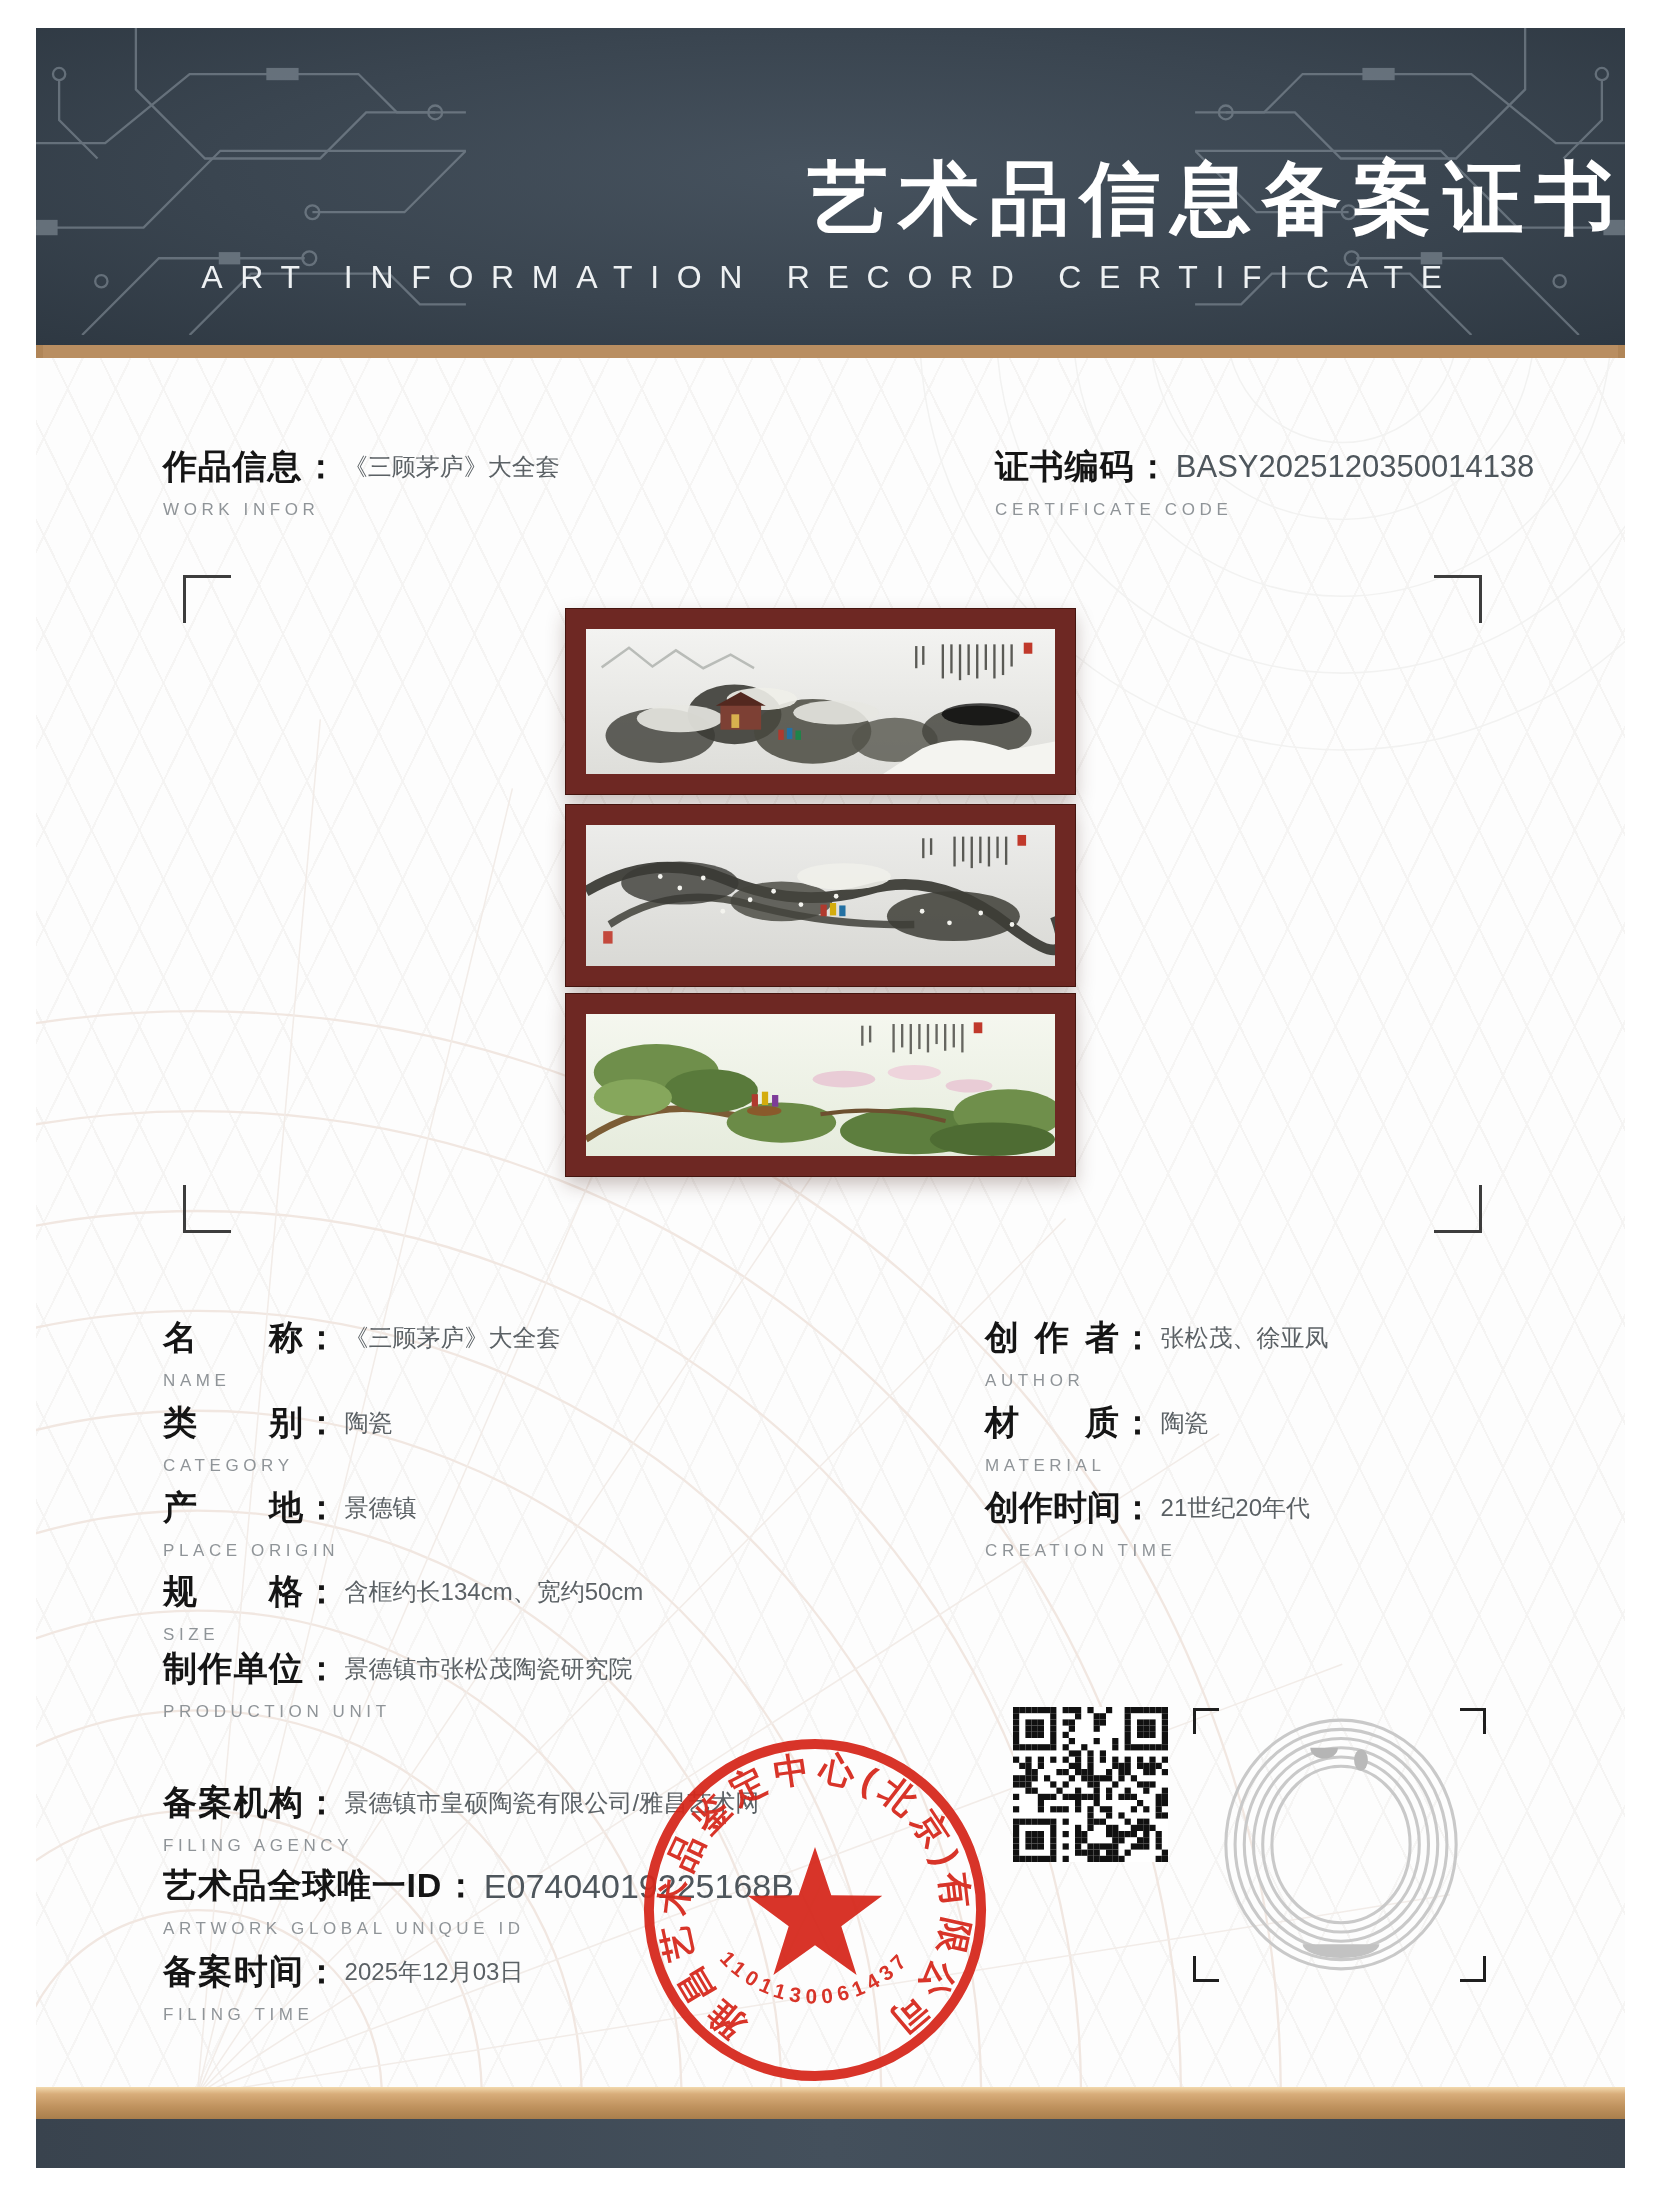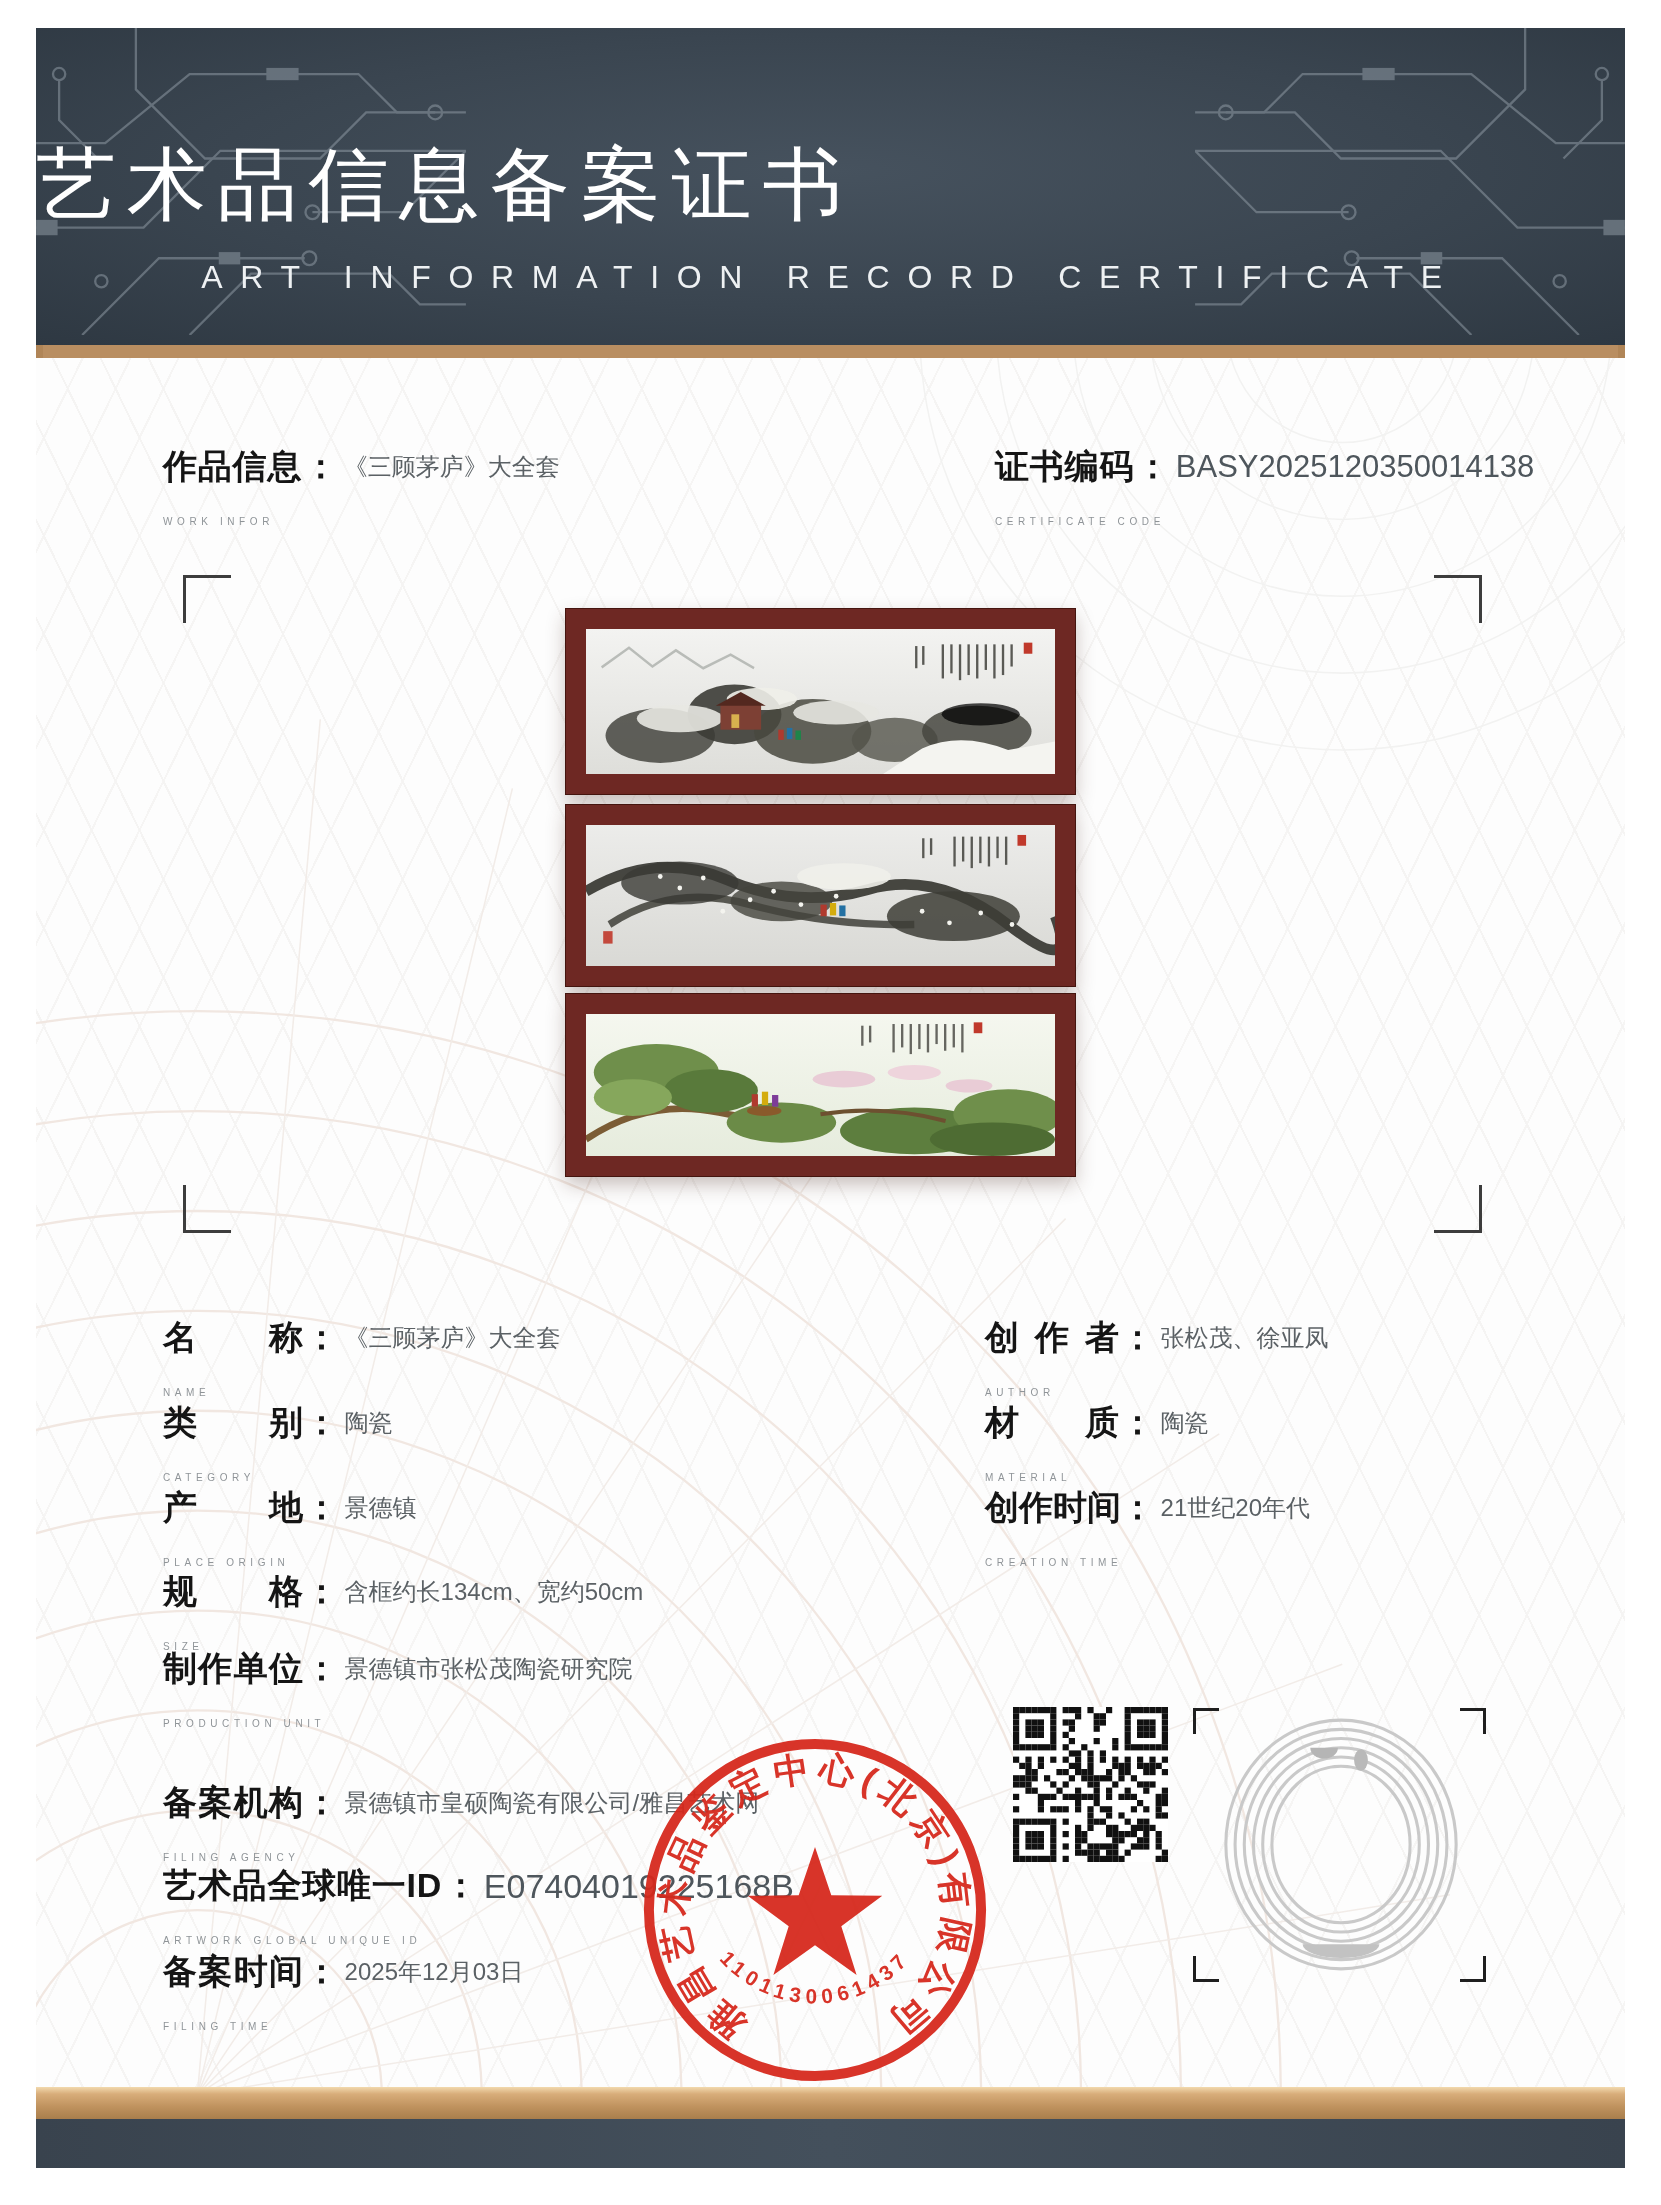--- a/index.html
+++ b/index.html
@@ -1,22 +1,22 @@
 <!DOCTYPE html>
 <html style="font-size:12.3px"><head>
 <meta charset="utf-8">
 <style>
   html,body{margin:0;padding:0;background:#fff;}
   .page{position:relative;width:1661px;height:2205px;background:#ffffff;overflow:hidden;
         font-family:"Liberation Sans", sans-serif;}
   
   .header{position:absolute;left:36px;top:28px;width:1589px;height:317px;
           background:radial-gradient(ellipse at 50% 45%, #46525e 0%, #3a4550 55%, #2e3842 100%);}
-  .hdr-title{position:absolute;left:0;top:117px;width:100%;text-align:left;
-             color:#ffffff;font-size:80px;font-weight:normal;letter-spacing:10.8px;line-height:1;}
+  .hdr-title{position:absolute;left:0;top:131px;width:100%;text-align:right;
+             color:#ffffff;font-size:80px;font-weight:bold;letter-spacing:10.8px;line-height:1;}
   .hdr-sub{position:absolute;left:0;top:231px;width:100%;text-align:center;
            color:#eef1f3;font-size:32px;font-weight:normal;letter-spacing:17.7px;}
   .circuit{position:absolute;top:0;width:430px;height:307px;opacity:.55;}
   .circuit.left{left:0;}
   .circuit.right{right:0;transform:scaleX(-1);}
   
   .gold-top{position:absolute;left:36px;top:345px;width:1589px;height:13px;
             background:linear-gradient(180deg,#c59a6c,#b2첫8557 80%,#ab7d4f);background-color:#b98e61;}
   .gold-side{position:absolute;top:345px;width:7px;height:1742px;background:linear-gradient(180deg,#b08557,#c39a6c);}
   .gold-side.l{left:36px;} .gold-side.r{left:1618px;}
@@ -34,21 +34,21 @@
   
   .row{position:absolute;white-space:nowrap;}
   .line{display:flex;align-items:center;}
   .lab{font-weight:bold;color:#151515;font-size:34px;display:inline-block;width:140px;
        text-align:justify;text-align-last:justify;}
   .lab.w-auto{width:auto;text-align-last:auto;letter-spacing:0.8px;}
   .lab-r{width:134px;}
   .colon{font-weight:bold;color:#151515;font-size:34px;margin:0 6.1px 0 1.5px;}
   .val{color:#5b6165;font-size:24px;}
   .val.code{font-size:31px;color:#4e565c;letter-spacing:0px;}
-  .sub{margin-top:26px;font-size:10px;letter-spacing:4.6px;color:#8f9498;}
+  .sub{margin-top:10px;font-size:17px;letter-spacing:4.6px;color:#8f9498;}
   
   .frame{position:absolute;left:566px;width:509px;box-sizing:border-box;background:#fff;
          border:20px solid #6e2823;
          box-shadow:0 7.7px 18.4px rgba(70,35,25,.30),
                     inset 0 0 0 3.8px #8c4136, inset 0 0 0 7px #40120f;
          outline:0.8px solid #45150f;}
   .art{display:block;width:100%;height:100%;}
   .bk{position:absolute;width:45px;height:45px;border:0 solid #3d3d3d;}
   .bk.tl{border-left-width:3.1px;border-top-width:3.1px;}
   .bk.tr{border-right-width:3.1px;border-top-width:3.1px;}

